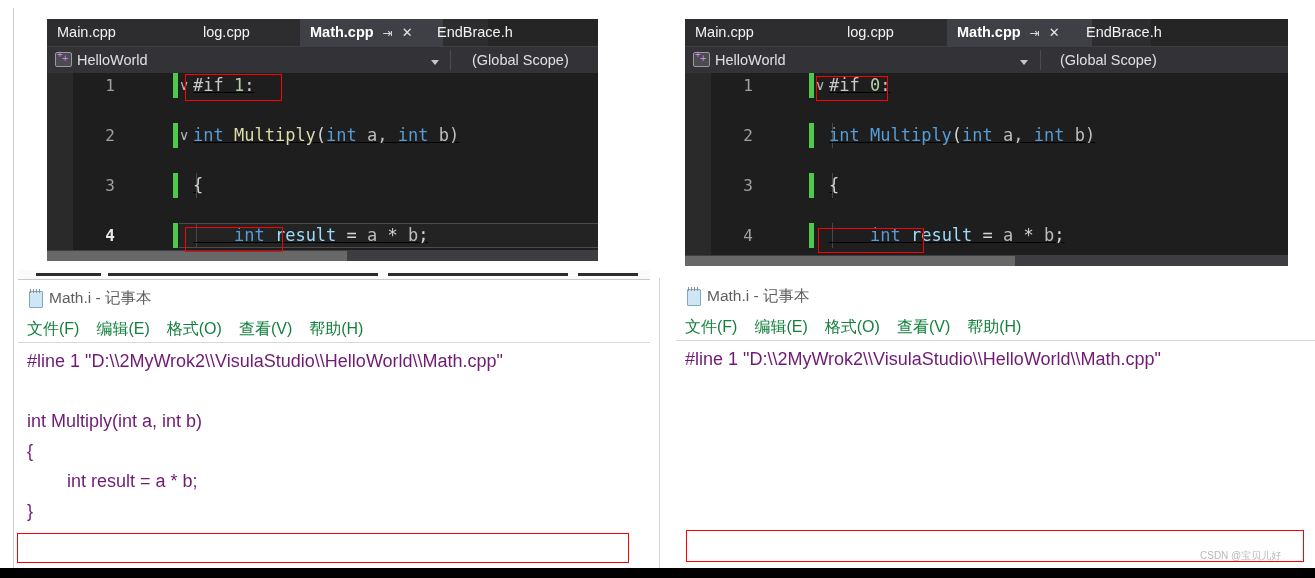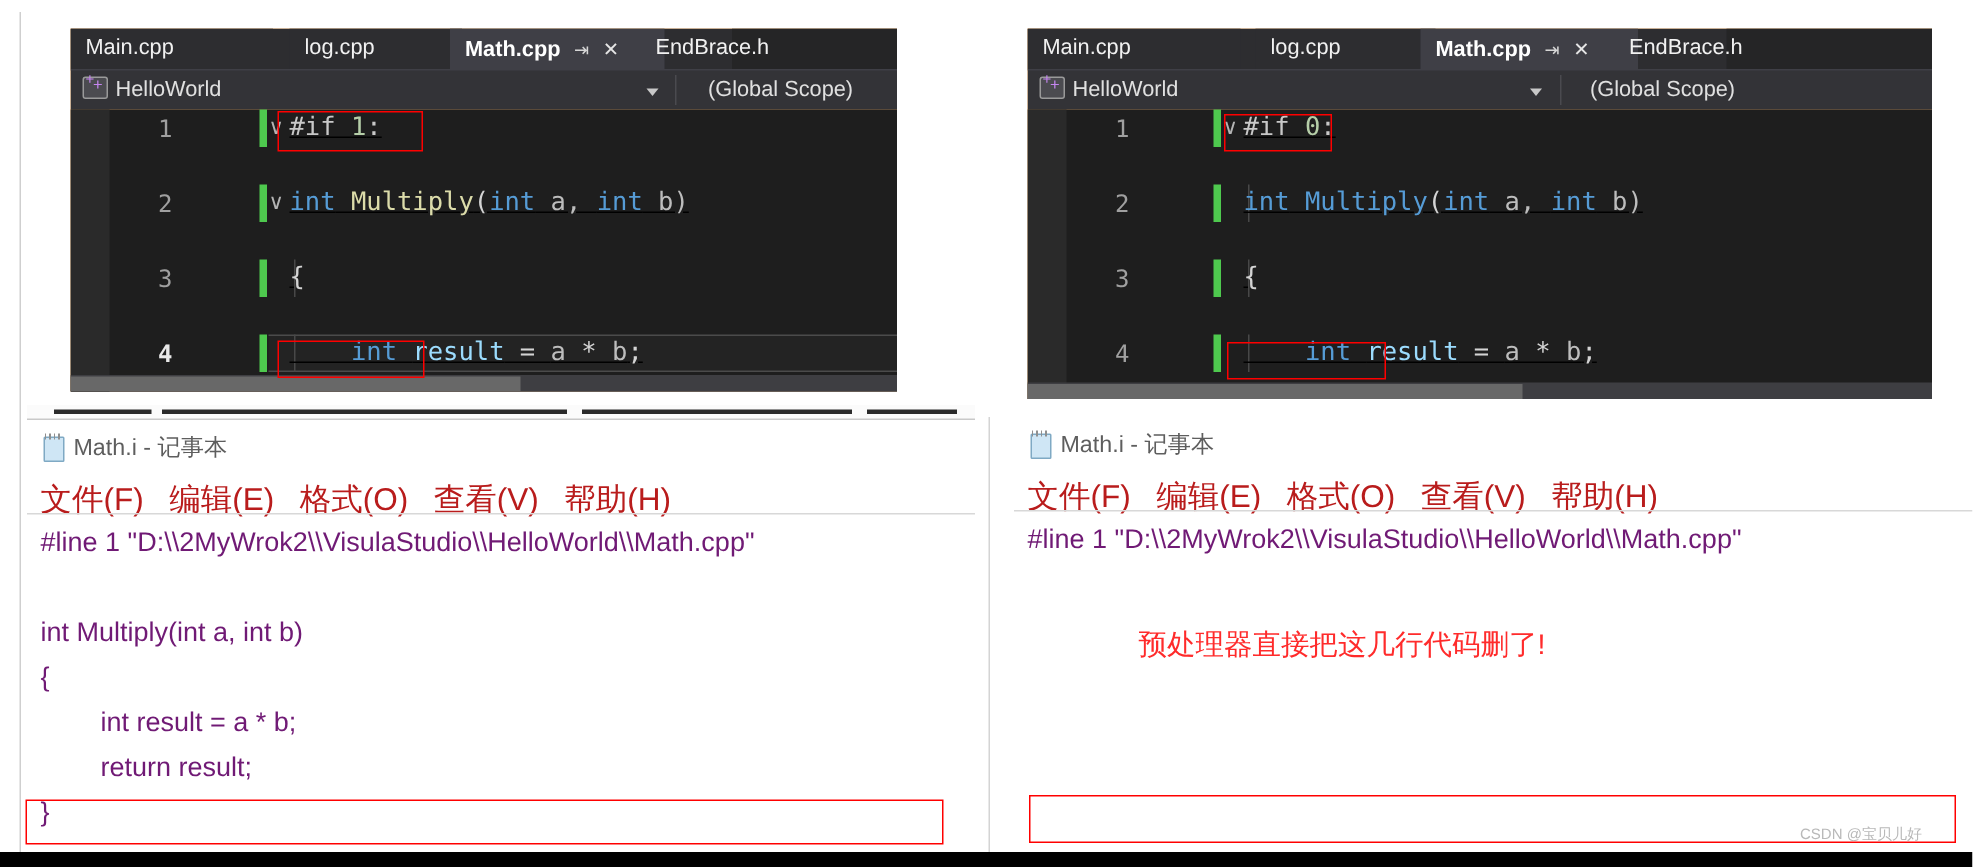--- a/index.html
+++ b/index.html
@@ -11,21 +11,21 @@
   }
   .stage{position:absolute;left:0;top:0;width:1315px;height:578px;}
 
   
   .bottom-band{position:absolute;left:0;bottom:0;width:1315px;height:10px;background:#000;}
   .left-edge{position:absolute;left:0;top:0;width:14px;height:578px;background:#fff;}
   .left-rule{position:absolute;left:13px;top:8px;width:1px;height:560px;background:#cfcfcf;}
   .mid-rule{position:absolute;left:659px;top:278px;width:1px;height:292px;background:#d4d4d4;}
 
   
-  .vs{position:absolute;background:#fdba74;overflow:hidden;}
+  .vs{position:absolute;background:#f97316;overflow:hidden;}
   .vs-tabbar{position:relative;height:27px;background:#2d2d30;}
   .vs-tab{
     position:absolute;top:0;height:27px;line-height:27px;
     font-size:14.5px;color:#f1f1f1;padding:0 10px;white-space:nowrap;
     background:#2d2d30;
   }
   .vs-tab.active{background:#3f3f46;color:#ffffff;font-weight:bold;}
   .vs-tab .pin{font-size:12px;color:#d6d6d6;margin-left:5px;font-weight:normal;}
   .vs-tab .xclose{font-size:13px;color:#e6e6e6;margin-left:5px;font-weight:normal;}
   .vs-tabfill{position:absolute;top:0;right:0;height:27px;background:#252526;}
@@ -69,21 +69,21 @@
 
   
   .np{position:absolute;background:#ffffff;}
   .np-chrome{position:absolute;height:9px;background:#fbfbfb;border-bottom:1px solid #c9c9c9;}
   .np-chrome .seg{position:absolute;top:3px;height:3px;background:#2b2b2b;}
   .np-title{position:absolute;font-size:15.5px;color:#5e5e5e;white-space:nowrap;}
   .np-icon{display:inline-block;width:14px;height:17px;vertical-align:-3px;margin-right:7px;position:relative;}
   .np-icon .body{position:absolute;left:1px;top:2px;width:12px;height:15px;background:#cfe6f5;border:1px solid #7fa9c4;border-radius:1px;}
   .np-icon .rings{position:absolute;left:2px;top:0px;width:11px;height:4px;
      background:repeating-linear-gradient(to right,#8f8f8f 0 1px,transparent 1px 3px);}
-  .np-menu{position:absolute;font-size:21px;color:#b91c1c;white-space:nowrap;}
+  .np-menu{position:absolute;font-size:16px;color:#15803d;white-space:nowrap;}
   .np-menu span{margin-right:17px;}
   .np-sep{position:absolute;height:1px;background:#d8d8d8;}
   .np-body{position:absolute;font-size:18px;color:#701a75;white-space:pre;line-height:30px;}
   .np-body div{white-space:pre;}
   .note-red{position:absolute;color:#ff2b2b;font-size:19px;white-space:nowrap;}
   .watermark{position:absolute;font-size:10px;color:#b9b9b9;white-space:nowrap;margin-left:35px;}
 </style>
 </head>
 <body>
 
@@ -192,40 +192,37 @@
       <div class="seg" style="left:370px;width:180px;"></div>
       <div class="seg" style="left:560px;width:60px;"></div>
     </div>
     <div class="np-title" style="left:10px;top:18px;">
       <span class="np-icon"><span class="body"></span><span class="rings"></span></span><span>Math.i - 记事本</span>
     </div>
     <div class="np-menu" style="left:9px;top:49px;">
       <span>文件(F)</span><span>编辑(E)</span><span>格式(O)</span><span>查看(V)</span><span>帮助(H)</span>
     </div>
     <div class="np-sep" style="left:0;top:72px;width:632px;"></div>
-    <div class="np-body" id="left-np-body" style="left:9px;top:76px;width:620px;"><div>#line 1 "D:\\2MyWrok2\\VisulaStudio\\HelloWorld\\Math.cpp"</div><div>&nbsp;</div><div>int Multiply(int a, int b)</div><div>{</div><div>        int result = a * b;</div><div>        return result;</div><div>}</div></div>
+    <div class="np-body" id="left-np-body" style="left:9px;top:76px;width:620px;"><div>#line 1 "D:\\2MyWrok2\\VisulaStudio\\HelloWorld\\Math.cpp"</div><div>&nbsp;</div><div>int Multiply(int a, int b)</div><div>{</div><div>        int result = a * b;</div><div>}</div></div>
     <div class="np-body" style="left:9px;top:262px;">
       <span>#line 8 "D:\\2MyWrok2\\VisulaStudio\\HelloWorld\\Math.cpp"</span>
     </div>
   </div>
   <div class="redbox" style="left:17px;top:533px;width:612px;height:30px;"></div>
 
   <div class="np" style="left:676px;top:272px;width:639px;height:296px;">
     <div class="np-chrome" style="left:0;top:0;width:639px;background:#ffffff;border:none;"></div>
     <div class="np-title" style="left:10px;top:14px;">
       <span class="np-icon"><span class="body"></span><span class="rings"></span></span><span>Math.i - 记事本</span>
     </div>
     <div class="np-menu" style="left:9px;top:45px;">
       <span>文件(F)</span><span>编辑(E)</span><span>格式(O)</span><span>查看(V)</span><span>帮助(H)</span>
     </div>
     <div class="np-sep" style="left:0;top:68px;width:639px;"></div>
     <div class="np-body" id="right-np-body" style="left:9px;top:72px;width:628px;"><div>#line 1 "D:\\2MyWrok2\\VisulaStudio\\HelloWorld\\Math.cpp"</div></div>
-    <div class="note-red" style="left:83px;top:145px;">
-      <span>预处理器直接把这几行代码删了!</span>
-    </div>
     <div class="np-body" style="left:7px;top:259px;">
       <span>#line 8 "D:\\2MyWrok2\\VisulaStudio\\HelloWorld\\Math.cpp"</span>
     </div>
   </div>
   <div class="redbox" style="left:686px;top:530px;width:618px;height:32px;"></div>
 
   <div class="watermark" style="left:1165px;top:549px;">
     <span>CSDN @宝贝儿好</span>
   </div>
 

